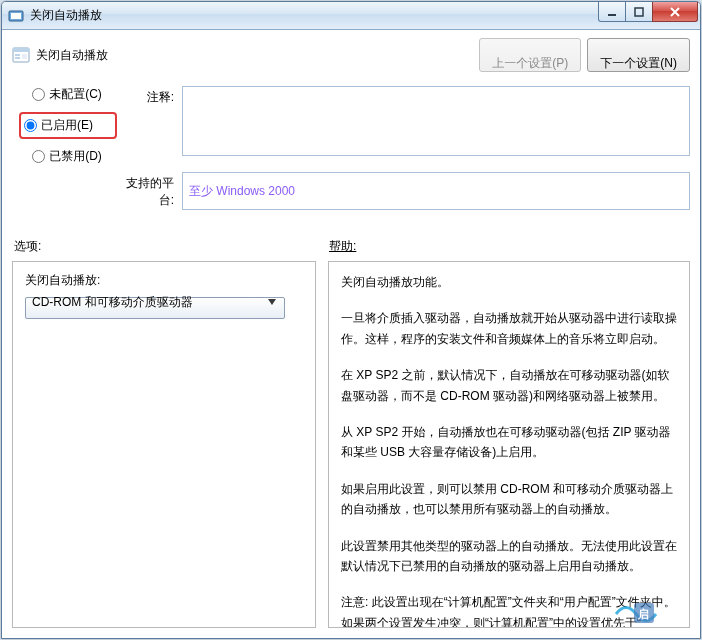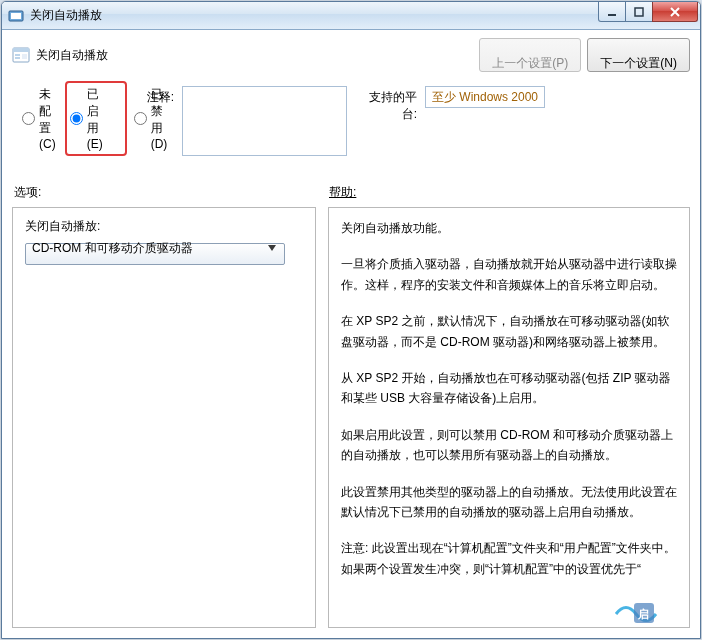--- a/index.html
+++ b/index.html
@@ -19,29 +19,29 @@
 
   .content { flex: 1; background: #fff; padding: 8px 10px 10px 10px; display: flex; flex-direction: column; overflow: hidden; }
 
   .header-row { display: flex; align-items: center; margin-bottom: 14px; }
   .header-icon { width: 18px; height: 18px; margin-right: 6px; }
   .header-title { font-size: 12px; color: #000; flex: 1; }
   .navbtn { min-width: 96px; height: 23px; margin-left: 6px; padding: 16px 12px; background: linear-gradient(#f8f8f8,#e6e6e6); border: 1px solid #9b9b9b; border-radius: 3px; font-size: 12px; font-family: inherit; }
   .navbtn[disabled] { color: #8a8a8a; background: linear-gradient(#f7f7f7,#efefef); border-color:#c3c3c3; }
 
   .top-config { display: flex; align-items: flex-start; }
-  .radio-col { width: 100px; padding-left: 10px; display: flex; flex-direction: row; gap: 14px; }
+  .radio-col { width: 100px; padding-left: 10px; display: flex; flex-direction: column; gap: 14px; align-items: center; }
   .radio-row { display: flex; align-items: center; gap: 4px; font-size: 12px; }
   .radio-row.highlight { border: 2px solid #e03a3a; border-radius: 4px; padding: 3px 22px 3px 3px; margin: -5px -7px -5px -5px; }
   .radio-row input { margin: 0; }
-  .fields-col { flex: 1; display: flex; flex-direction: row; gap: 8px; margin-left: 0px; }
+  .fields-col { flex: 1; display: flex; flex-direction: column; gap: 16px; margin-left: 0px; }
   .field-row { display: flex; align-items: flex-start; }
   .field-label { width: 70px; text-align: right; padding-right: 8px; padding-top: 3px; font-size: 12px; }
   .comment-box { flex: 1; height: 70px; border: 1px solid #aabfd6; background: #fff; resize: none; font-family: inherit; font-size: 12px; padding: 2px 4px; }
-  .platform-box { flex: 1; height: 22px; border: 1px solid #aabfd6; background: #fff; padding: 2px 6px; font-size: 12px; color:#a16207; display:flex; align-items:center; }
+  .platform-box { flex: 1; height: 38px; border: 1px solid #aabfd6; background: #fff; padding: 2px 6px; font-size: 12px; color:#8b5cf6; display:flex; align-items:center; }
 
   .mid-labels { display: flex; margin-top: 28px; padding: 0 2px; }
   .mid-left { width: 315px; font-size: 12px; }
   .mid-right { flex: 1; font-size: 12px; text-decoration: underline; }
 
   .lower { display: flex; gap: 12px; margin-top: 6px; flex: 1; min-height: 0; }
   .panel { border: 1px solid #b9b9b9; background: #fff; padding: 10px 12px; overflow: auto; }
   .panel-left { width: 304px; }
   .panel-right { flex: 1; font-size: 12px; line-height: 1.7; }
   .panel-right p { margin: 0 0 16px 0; }

